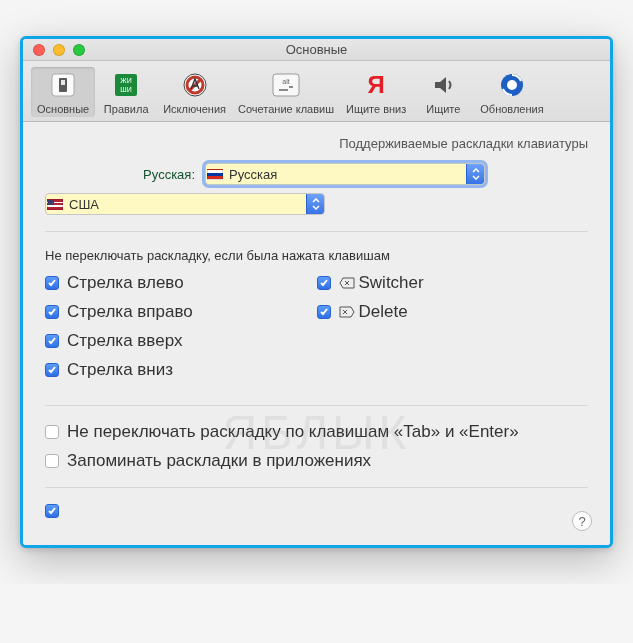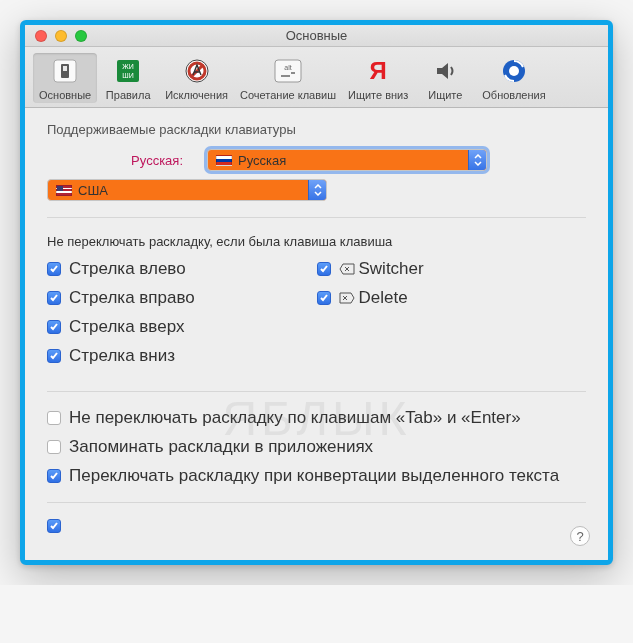--- a/index.html
+++ b/index.html
@@ -6,23 +6,23 @@
   body {
     margin: 0;
     padding: 20px;
     background: #f5f5f5;
     font-family: -apple-system, "Helvetica Neue", Arial, sans-serif;
     font-size: 13px;
     color: #333;
   }
   .window {
     width: 593px;
-    margin: 0 auto;
+    margin: 16px auto;
     background: #eeeeee;
-    border: 5px solid #0ea5e9;
+    border: 3px solid #0ea5e9;
     border-radius: 6px;
     box-shadow: 0 12px 40px rgba(0,0,0,0.25), 0 2px 6px rgba(0,0,0,0.15);
     overflow: hidden;
   }
   .titlebar {
     height: 22px;
     background: linear-gradient(#e7e7e7, #dcdcdc);
     border-bottom: 1px solid #c0c0c0;
     display: flex;
     align-items: center;
@@ -58,37 +58,37 @@
     width: 32px; height: 32px;
     display: flex; align-items: center; justify-content: center;
     margin-bottom: 2px;
   }
   .content {
     background: #eeeeee;
     padding: 14px 22px 18px;
     position: relative;
   }
   .section-title {
-    text-align: left;
+    text-align: right;
     color: #555;
     font-size: 13px;
     margin-bottom: 12px;
   }
   .row { display: flex; align-items: center; margin-bottom: 8px; }
-  .row-label { width: 160px; text-align: right; padding-right: 24px; color: #be185d; }
+  .row-label { width: 160px; text-align: right; padding-right: 10px; color: #14532d; }
   .popup {
     flex: 1;
     height: 22px;
     max-width: 280px;
     border: 1px solid #c6c6c6;
     border-radius: 4px;
-    background: #f97316;
+    background: #fef9c3;
     display: flex;
     align-items: center;
-    padding: 0 22px 0 8px;
+    padding: 0 22px 0 1px;
     position: relative;
     font-size: 13px;
   }
   .popup.focused { box-shadow: 0 0 0 3px rgba(88,149,236,0.6); }
   .popup .cap {
     position: absolute; right: 0; top: 0; bottom: 0; width: 18px;
     background: linear-gradient(#6fa2f8, #3773e6);
     border-left: 1px solid #2a63cf;
     border-radius: 0 3px 3px 0;
     display: flex; align-items: center; justify-content: center;
@@ -245,21 +245,21 @@
         <span class="cap">
           <svg width="8" height="12">
               <path d="M1 4 L4 1 L7 4 M1 8 L4 11 L7 8" stroke="#fff" stroke-width="1.5" fill="none"></path>
             </svg>
         </span>
       </div>
     </div>
 
     <hr class="sep">
 
-    <div class="group-title">Не переключать раскладку, если была клавиша клавиша</div>
+    <div class="group-title">Не переключать раскладку, если была нажата клавишам</div>
     <div class="cols">
       <div class="col">
         <div class="ck-row">
           <span class="ck checked">
               <svg width="10" height="10">
                 <path d="M2 5 L4 7 L8 2" stroke="#fff" stroke-width="2" fill="none"></path>
               </svg>
             </span>
           <span>Стрелка влево</span>
         </div>
@@ -323,36 +323,28 @@
     <hr class="sep">
 
     <div class="ck-row">
       <span class="ck"></span>
       <span>Не переключать раскладку по клавишам «Tab» и «Enter»</span>
     </div>
     <div class="ck-row">
       <span class="ck"></span>
       <span>Запоминать раскладки в приложениях</span>
     </div>
+
+    <hr class="sep">
+
     <div class="ck-row">
       <span class="ck checked">
           <svg width="10" height="10">
             <path d="M2 5 L4 7 L8 2" stroke="#fff" stroke-width="2" fill="none"></path>
           </svg>
         </span>
-      <span>Переключать раскладку при конвертации выделенного текста</span>
-    </div>
-
-    <hr class="sep">
-
-    <div class="ck-row">
-      <span class="ck checked">
-          <svg width="10" height="10">
-            <path d="M2 5 L4 7 L8 2" stroke="#fff" stroke-width="2" fill="none"></path>
-          </svg>
-        </span>
     </div>
 
     <div class="help">
       <span>?</span>
     </div>
   </div>
 </div>
 
 </body></html>

